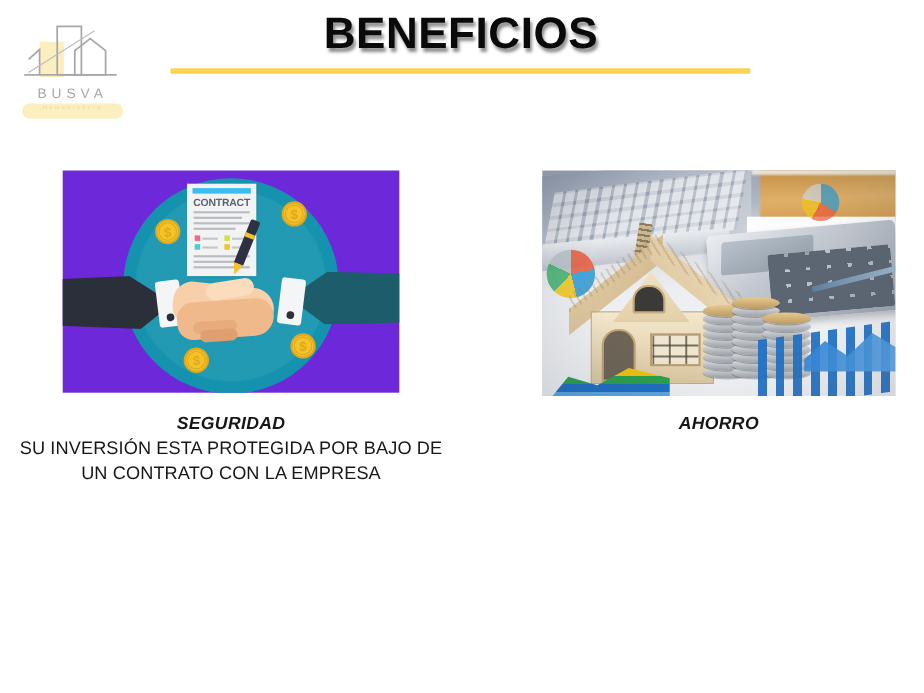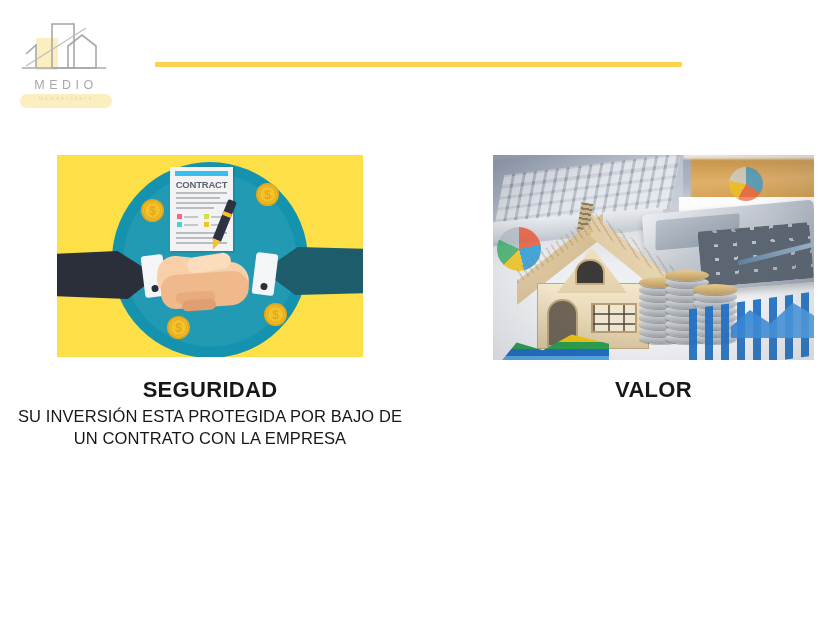--- a/index.html
+++ b/index.html
@@ -41,29 +41,29 @@
     position:absolute;left:155px;top:62px;width:527px;height:5px;
     background:#fcd34f;border-radius:1px;
   }
 
   
   .card{position:absolute;top:155px;}
   .card.left{left:57px;width:306px;}
   .card.right{left:493px;width:321px;}
 
   .media{position:relative;overflow:hidden;}
-  .card.left .media{width:306px;height:202px;background:#fde047;}
+  .card.left .media{width:306px;height:202px;background:#6d28d9;}
   .card.right .media{width:321px;height:205px;background:#c9ccd4;}
 
   
   .caption{position:absolute;text-align:center;color:#171717;}
   .cap-left{left:-42px;top:222px;width:390px;}
   .cap-right{left:-21px;top:222px;width:363px;}
   .cap-head{
-    font-size:22px;font-weight:bold;letter-spacing:0.3px;margin-bottom:3px;
+    font-size:16px;font-weight:bold;letter-spacing:0.3px;margin-bottom:3px;font-style:italic;
   }
   .cap-body{
     font-size:16.5px;font-weight:400;line-height:1.33;letter-spacing:0.1px;
   }
 
   
   .hs-circle{
     position:absolute;left:50%;top:52%;transform:translate(-50%,-50%);
     width:196px;height:196px;border-radius:50%;background:#1593ae;
   }
@@ -289,26 +289,27 @@
 
   <div class="logo">
     <svg width="104" height="58" viewBox="0 0 104 58">
       <rect x="22" y="18" width="22" height="32" fill="#fbefc0"></rect>
       <rect x="38" y="4" width="22" height="44" fill="none" stroke="#a8a8a8" stroke-width="1.6"></rect>
       <path d="M54 26 L68 15 L82 26 L82 48 L54 48 Z" fill="none" stroke="#a8a8a8" stroke-width="1.6"></path>
       <path d="M12 34 L22 25 L22 48" fill="none" stroke="#a8a8a8" stroke-width="1.6"></path>
       <line x1="8" y1="48" x2="92" y2="48" stroke="#a8a8a8" stroke-width="1.6"></line>
       <line x1="12" y1="46" x2="72" y2="8" stroke="#bdbdbd" stroke-width="1.1"></line>
     </svg>
-    <div class="logo-word">MEDIO</div>
+    <div class="logo-word">BUSVA</div>
     <div class="logo-sub-wrap">
       <div class="logo-sub">Homebrokers</div>
     </div>
   </div>
 
+  <div class="title">BENEFICIOS</div>
   <div class="title-rule"></div>
 
   <div class="card left">
     <div class="media">
       <div class="hs-circle"></div>
       <div class="hs-circle2"></div>
 
       <div class="paper">
         <div class="paper-top"></div>
         <div class="paper-title">CONTRACT</div>
@@ -434,17 +435,17 @@
         </div>
 
         <div class="ph-chart"></div>
         <div class="ph-chart2"></div>
         <div class="ph-chart3"></div>
         <div class="ph-vig"></div>
       </div>
     </div>
 
     <div class="caption cap-right">
-      <div class="cap-head">VALOR</div>
+      <div class="cap-head">AHORRO</div>
     </div>
   </div>
 
 </div>
 
 </body></html>

